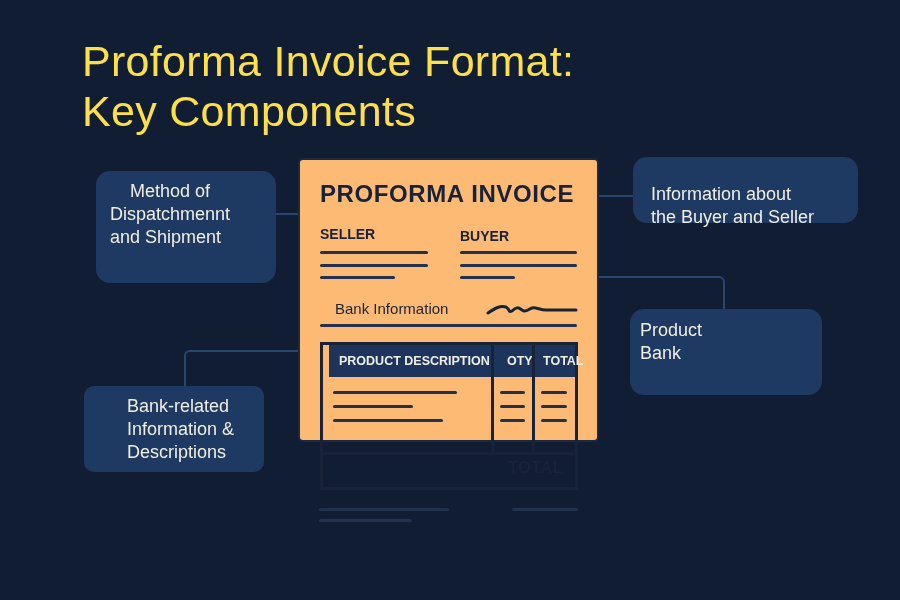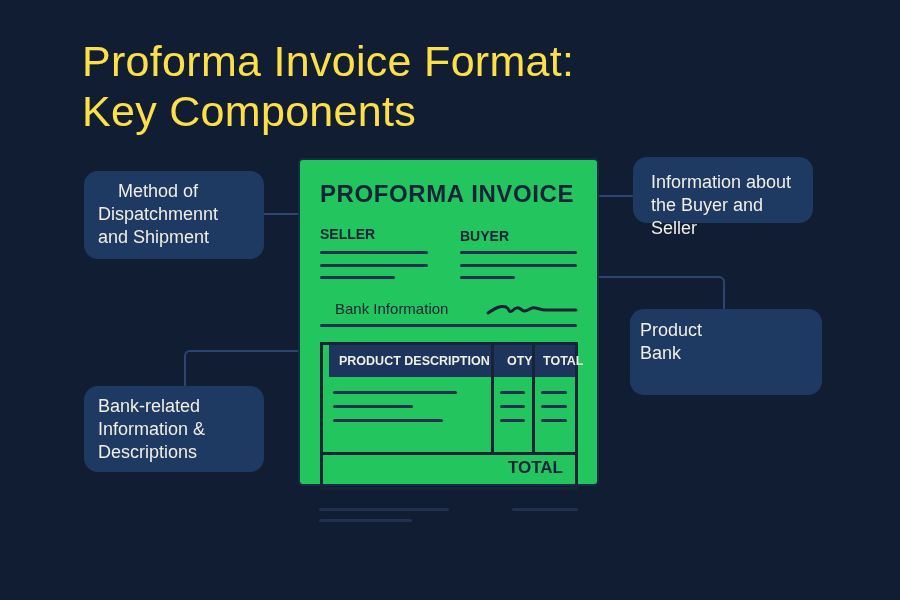--- a/index.html
+++ b/index.html
@@ -14,22 +14,22 @@
     color: #fde047; font-weight: 400; font-size: 43px; line-height: 50px;
     letter-spacing: 0.3px;
   }
   .callout {
     position: absolute; background: #1e3a62; color: #f1eee6;
     border-radius: 14px; font-size: 18px; line-height: 23px;
     box-sizing: border-box;
   }
   .line { position: absolute; border-color: #2a4670; border-style: solid; border-width: 0; }
   .doc {
-    position: absolute; left: 300px; top: 160px; width: 297px; height: 324px;
-    background: #22c55e; border-radius: 3px;
+    position: absolute; left: 300px; top: 160px; width: 297px; height: 280px;
+    background: #fdba74; border-radius: 3px;
     box-shadow: 0 0 0 2px #1a2a45;
   }
   .doc-title {
     position: absolute; left: 20px; top: 20px; font-weight: 700; font-size: 24px;
     color: #182338; letter-spacing: 0.6px;
   }
   .lbl { position: absolute; font-weight: 700; font-size: 14px; color: #182338; }
   .bar { position: absolute; height: 3px; background: #22314d; border-radius: 2px; }
   .bank {
     position: absolute; left: 35px; top: 140px; font-size: 15px; color: #182338;
@@ -52,37 +52,37 @@
 <div class="title">
   <div>Proforma Invoice Format:</div>
   <div>Key Components</div>
 </div>
 
 <div class="line" style="left:264px;top:213px;width:36px;border-top-width:2px;"></div>
 <div class="line" style="left:597px;top:195px;width:36px;border-top-width:2px;"></div>
 <div class="line" style="left:597px;top:276px;width:126px;height:33px;border-top-width:2px;border-right-width:2px;border-top-right-radius:6px;"></div>
 <div class="line" style="left:184px;top:350px;width:116px;height:37px;border-top-width:2px;border-left-width:2px;border-top-left-radius:6px;"></div>
 
-<div class="callout" style="left:84px;top:171px;width:180px;height:88px;padding:9px 0 0 14px;">
+<div class="callout" style="left:96px;top:171px;width:180px;height:112px;padding:9px 0 0 14px;">
   <div style="padding-left:20px;">Method of</div>
   <div>Dispatchmennt</div>
   <div>and Shipment</div>
 </div>
 
-<div class="callout" style="left:633px;top:157px;width:180px;height:66px;padding:14px 0 0 18px;">
+<div class="callout" style="left:633px;top:157px;width:225px;height:66px;padding:26px 0 0 18px;">
   <div>Information about</div>
   <div>the Buyer and Seller</div>
 </div>
 
 <div class="callout" style="left:630px;top:309px;width:192px;height:86px;padding:10px 0 0 10px;">
   <div>Product</div>
   <div>Bank</div>
 </div>
 
-<div class="callout" style="left:84px;top:386px;width:180px;height:86px;padding:9px 0 0 14px;">
+<div class="callout" style="left:84px;top:386px;width:180px;height:86px;padding:9px 0 0 43px;border-radius:10px;">
   <div>Bank-related</div>
   <div>Information &amp;</div>
   <div>Descriptions</div>
 </div>
 
 <div class="doc">
   <div class="doc-title">PROFORMA INVOICE</div>
 
   <div class="lbl" style="left:20px;top:66px;">SELLER</div>
   <div class="lbl" style="left:160px;top:68px;">BUYER</div>

